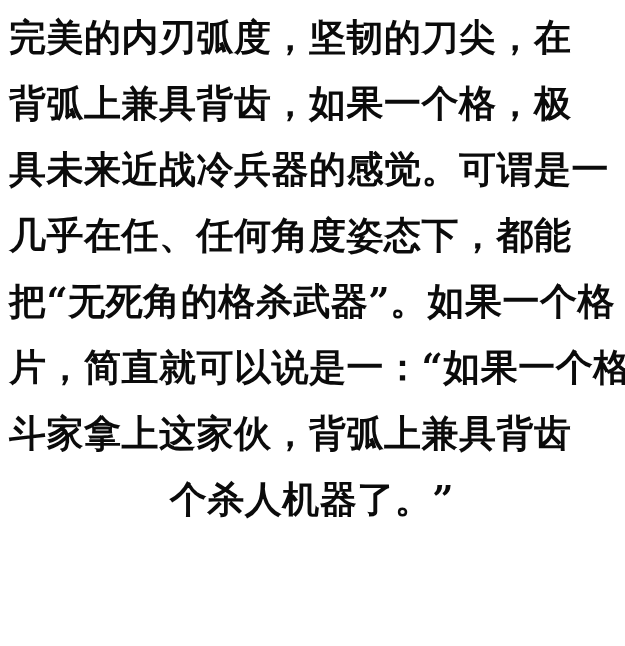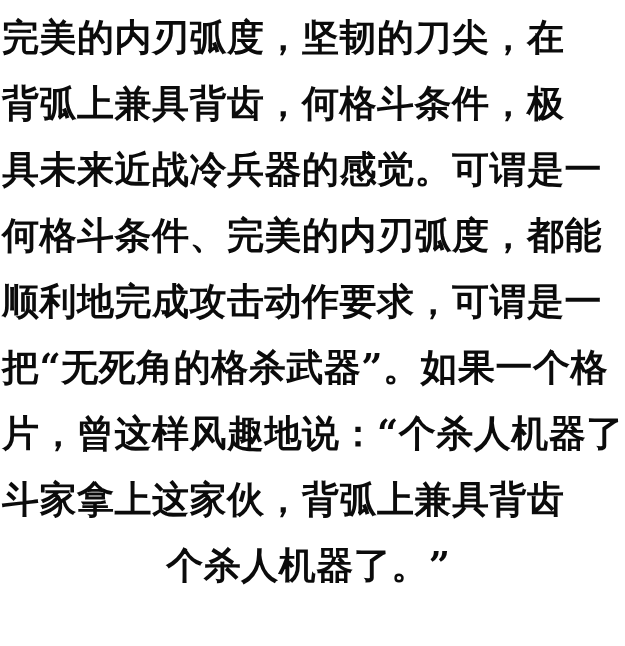--- a/index.html
+++ b/index.html
@@ -12,21 +12,21 @@
     height: 646px;
     overflow: hidden;
     font-family: "DejaVu Serif", serif;
   }
   #page {
     position: relative;
     width: 625px;
     height: 646px;
     background: #ffffff;
     box-sizing: border-box;
-    padding: 4px 10px 0 2px;
+    padding: 4px 10px 0 9px;
   }
   .text-block {
     font-family: "DejaVu Serif", serif;
     font-weight: 700;
     color: #0b0b0b;
     font-size: 37px;
     line-height: 66px;
     letter-spacing: 0.5px;
     text-align: justify;
     text-justify: inter-character;
@@ -47,22 +47,21 @@
   .line.last {
     overflow: hidden;
   }
 </style>
 </head>
 <body>
 
 <div id="page">
   <div class="text-block">
     <div class="line">完美的内刃弧度，坚韧的刀尖，在</div>
-    <div class="line">背弧上兼具背齿，何格斗条件，极</div>
+    <div class="line">背弧上兼具背齿，如果一个格，极</div>
     <div class="line">具未来近战冷兵器的感觉。可谓是一</div>
-    <div class="line">何格斗条件、完美的内刃弧度，都能</div>
-    <div class="line">顺利地完成攻击动作要求，可谓是一</div>
+    <div class="line">几乎在任、任何角度姿态下，都能</div>
     <div class="line">把“无死角的格杀武器”。如果一个格</div>
-    <div class="line">片，曾这样风趣地说：“个杀人机器了</div>
+    <div class="line">片，简直就可以说是一：“如果一个格</div>
     <div class="line">斗家拿上这家伙，背弧上兼具背齿</div>
     <div class="line center last">个杀人机器了。”</div>
   </div>
 </div>
 
 </body></html>

